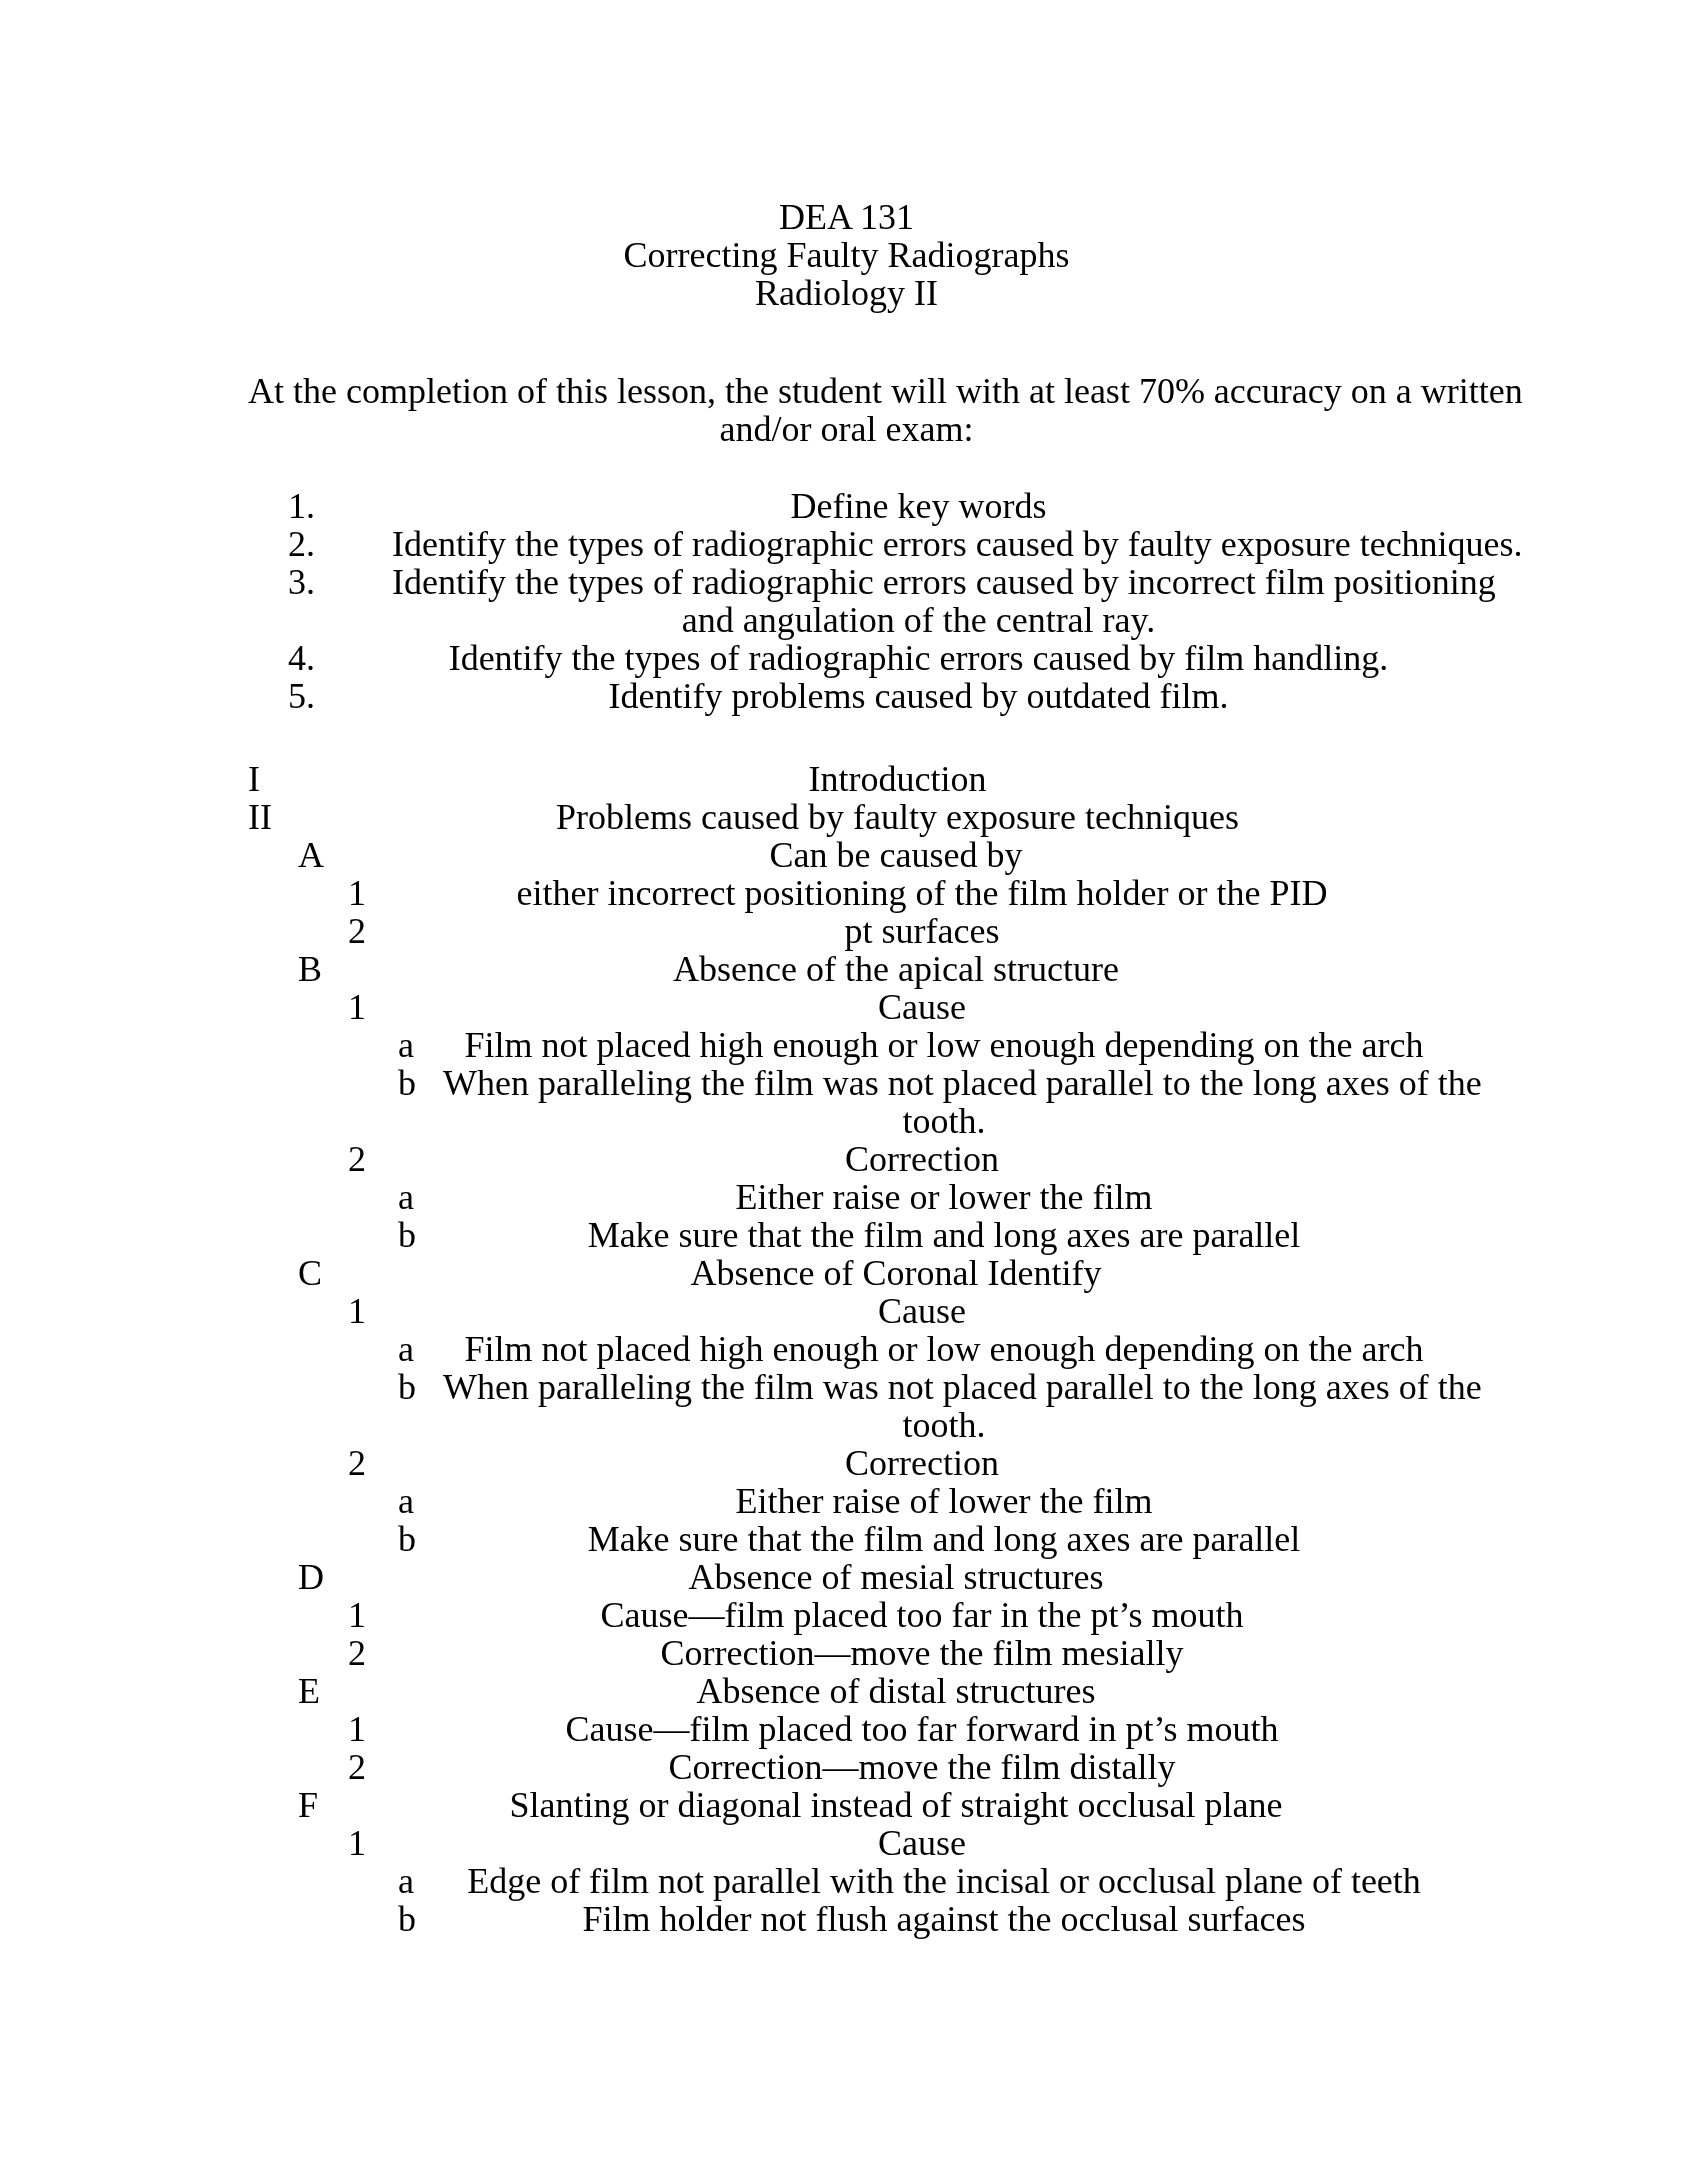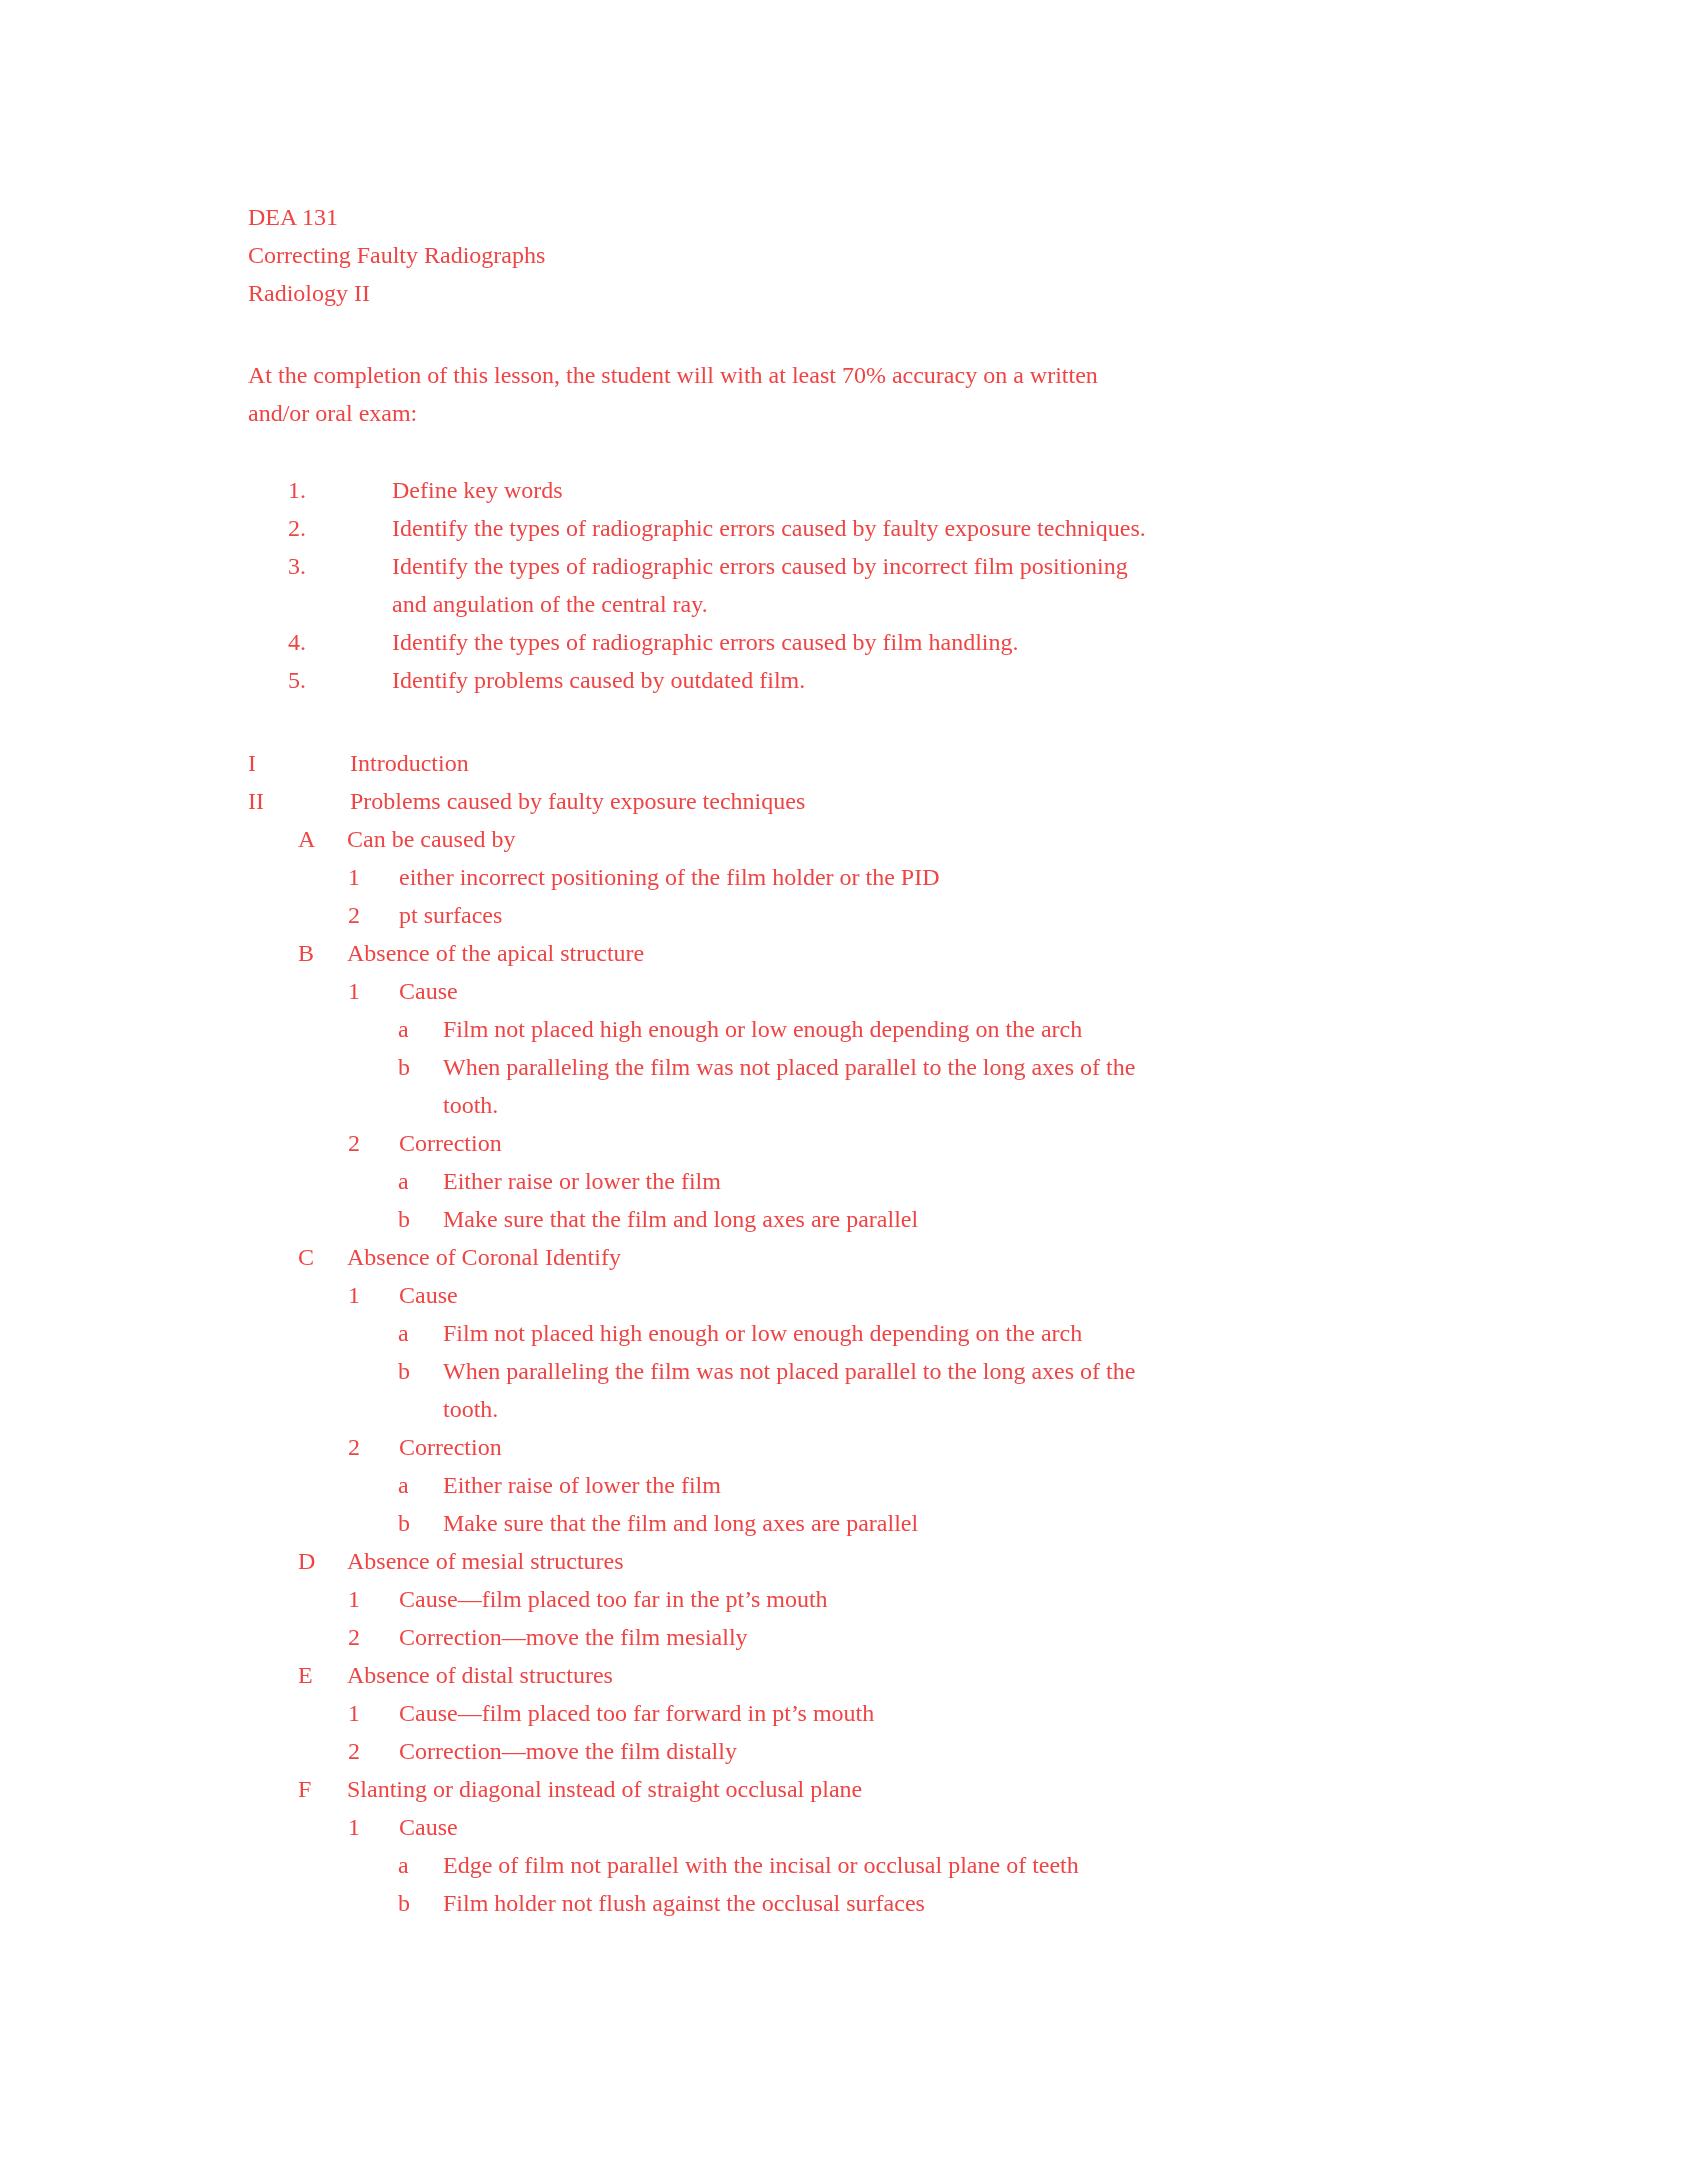--- a/index.html
+++ b/index.html
@@ -2,43 +2,44 @@
 <html><head>
 <meta charset="utf-8">
 <style>
   * { margin: 0; padding: 0; box-sizing: border-box; }
   html, body { background: #ffffff; }
   .page {
     position: relative;
     width: 1683px;
     height: 2178px;
     background: #ffffff;
-    color: #ef4444;
+    color: #000000;
     font-family: "Liberation Serif", "DejaVu Serif", serif;
-    font-size: 24px;
+    font-size: 36px;
     line-height: 38px;
     padding: 198px 238px 0 248px;
     overflow: hidden;
+    text-align: center;
   }
   .row { position: relative; white-space: nowrap; }
   .row .lbl { position: absolute; top: 0; }
   
   .obj-row { padding-left: 144px; }
   .obj-row .lbl { left: 40px; }
   
   .lv-roman  { padding-left: 102px; }
   .lv-roman  .lbl { left: 0px; }
   .lv-letter { padding-left: 99px; }
   .lv-letter .lbl { left: 50px; }
   .lv-number { padding-left: 151px; }
   .lv-number .lbl { left: 100px; }
   .lv-sub    { padding-left: 195px; }
   .lv-sub    .lbl { left: 150px; }
   
-  .intro      { margin-top: 44px; }
+  .intro      { margin-top: 60px; }
   .objectives { margin-top: 39px; }
   .outline    { margin-top: 45px; }
 </style>
 </head>
 <body>
 
 <div class="page">
 
   <div class="header">
     <div class="row">DEA 131</div>

